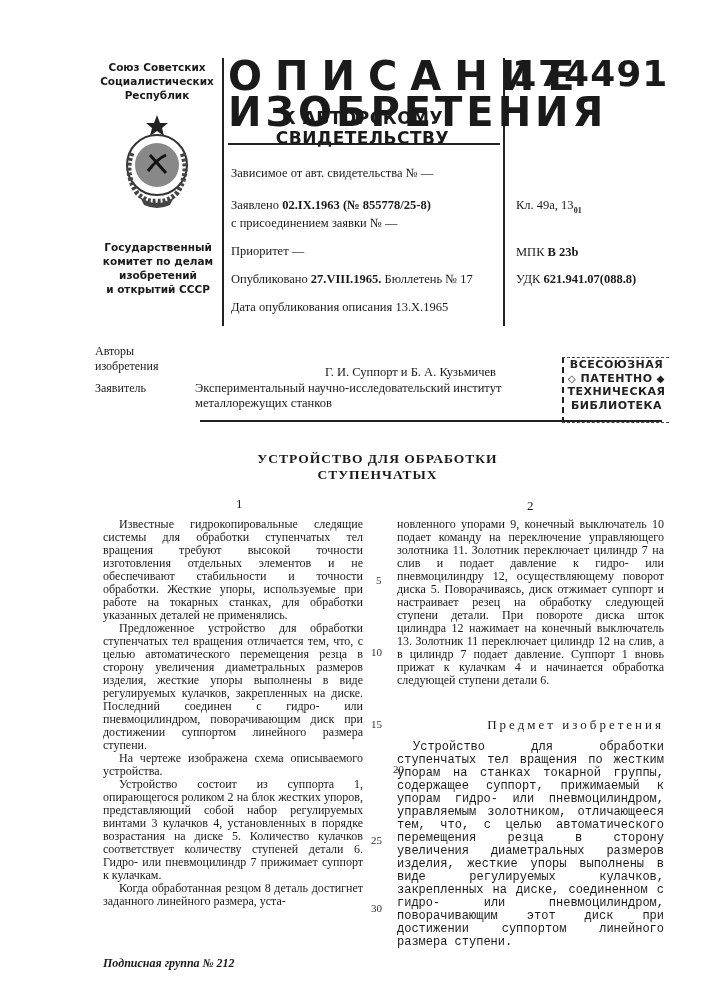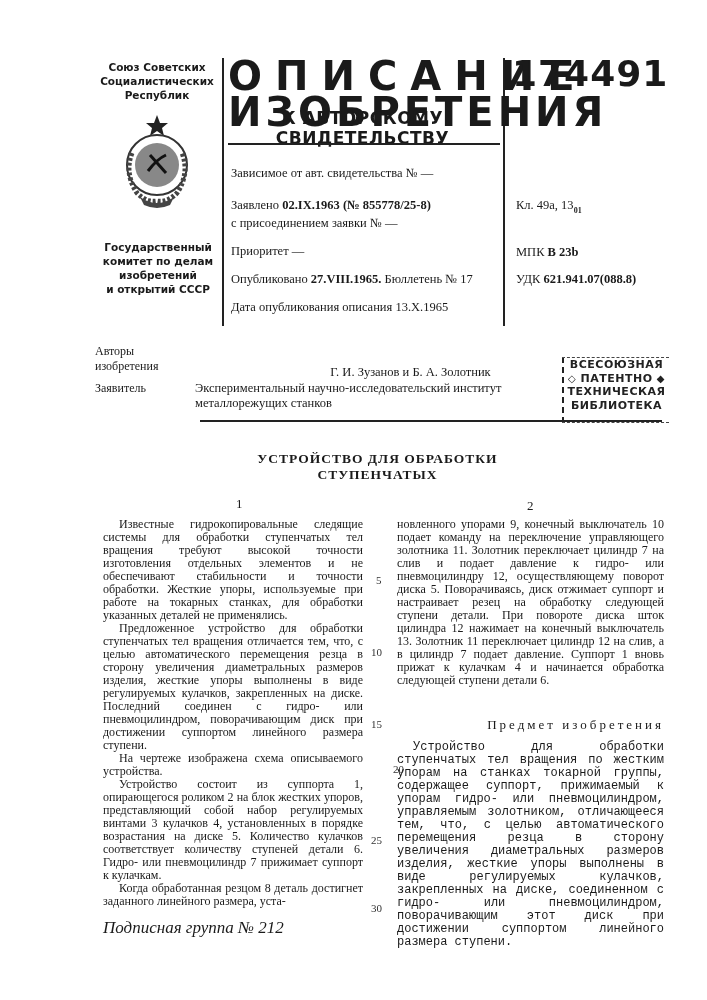--- a/index.html
+++ b/index.html
@@ -42,21 +42,21 @@
   .doc-title { left: 200px; top: 451px; width: 355px; text-align: center; font-size: 13.5px; font-weight: bold; line-height: 16px; letter-spacing: 1px; }
   .colnum { font-size: 13px; }
 
   .col { font-size: 12px; line-height: 13px; text-align: justify; }
   .col p { margin: 0; text-indent: 16px; }
   .col1 { left: 103px; top: 518px; width: 260px; }
   .col2 { left: 397px; top: 518px; width: 267px; }
   .linenum { font-size: 11px; color: #333; }
   .sect-head { left: 397px; top: 717px; width: 267px; text-align: right; font-size: 13px; letter-spacing: 3px; }
   .col3 { left: 397px; top: 741px; width: 267px; font-family: Liberation Mono, monospace; }
-  .footer { left: 103px; top: 918px; font-size: 17px; font-style: italic; }
+  .footer { left: 103px; top: 956px; font-size: 12px; font-style: italic; font-weight: bold; }
 </style>
 </head>
 <body>
 
 <div class="abs union sans">
   <div>Союз Советских</div>
   <div>Социалистических</div>
   <div>Республик</div>
 </div>
 
@@ -112,21 +112,21 @@
 <div class="abs meta-r" style="top:271px">
   <span>УДК</span>
   <b>621.941.07(088.8)</b>
 </div>
 
 <div class="abs lbl" style="top:344px">
   <div>Авторы</div>
   <div>изобретения</div>
 </div>
 <div class="abs lbl" style="top:381px">Заявитель</div>
-<div class="abs authors">Г. И. Зузанов и Б. А. Золотник</div>
+<div class="abs authors">Г. И. Суппорт и Б. А. Кузьмичев</div>
 <div class="abs applicant">
   <div>Экспериментальный научно-исследовательский институт</div>
   <div>металлорежущих станков</div>
 </div>
 
 <div class="abs stamp sans">
   <div>ВСЕСОЮЗНАЯ</div>
   <div>
     <span class="diam">◇</span>
     <span>ПАТЕНТНО</span>

